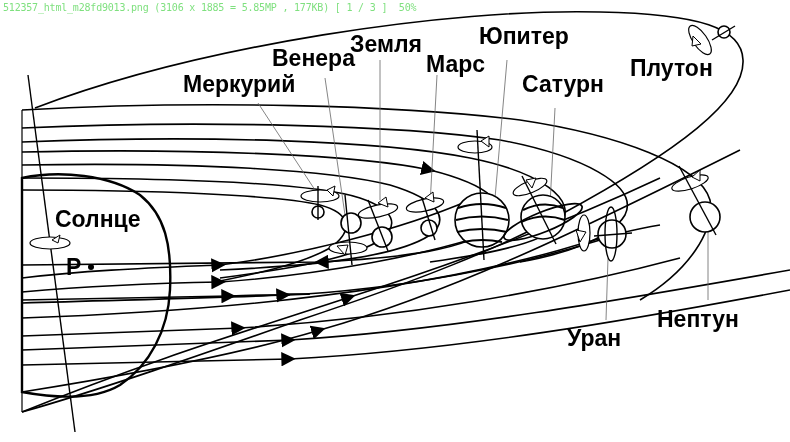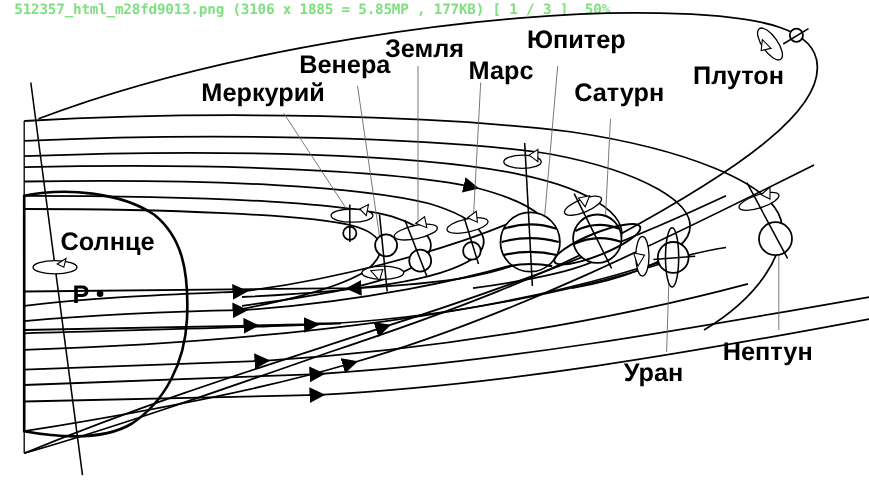--- a/index.html
+++ b/index.html
@@ -1,17 +1,17 @@
 <!DOCTYPE html>
 <html><head>
   <meta charset="utf-8">
   <style>
     html, body { margin:0; padding:0; background:#ffffff; }
     body { width:790px; height:442px; position:relative; overflow:hidden; font-family:"Liberation Sans", sans-serif; }
-    .viewer-bar { position:absolute; left:13px; top:2px; font-family:"DejaVu Sans Mono", monospace; font-size:13px; color:#7fe07f; white-space:pre; letter-spacing:-0.2px;font-weight:bold; }
+    .viewer-bar { position:absolute; left:3px; top:2px; font-family:"DejaVu Sans Mono", monospace; font-size:10px; color:#7fe07f; white-space:pre; letter-spacing:-0.2px; }
     svg.diagram { position:absolute; left:0; top:0; }
     .lbl { font-family:"Liberation Sans", sans-serif; font-weight:bold; font-size:23px; fill:#000; }
     .orbit { fill:none; stroke:#000; stroke-width:1.6; }
     .thin { fill:none; stroke:#000; stroke-width:1.2; }
     .leader { stroke:#666; stroke-width:0.8; fill:none; }
     .axis { stroke:#000; stroke-width:1.4; }
     .planet { fill:#fff; stroke:#000; stroke-width:1.6; }
     .spin { fill:#fff; stroke:#000; stroke-width:1.2; }
   </style>
 </head>

